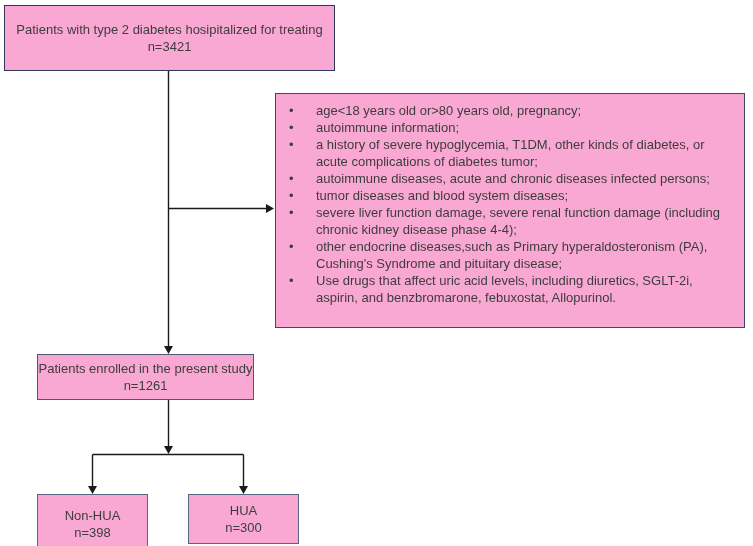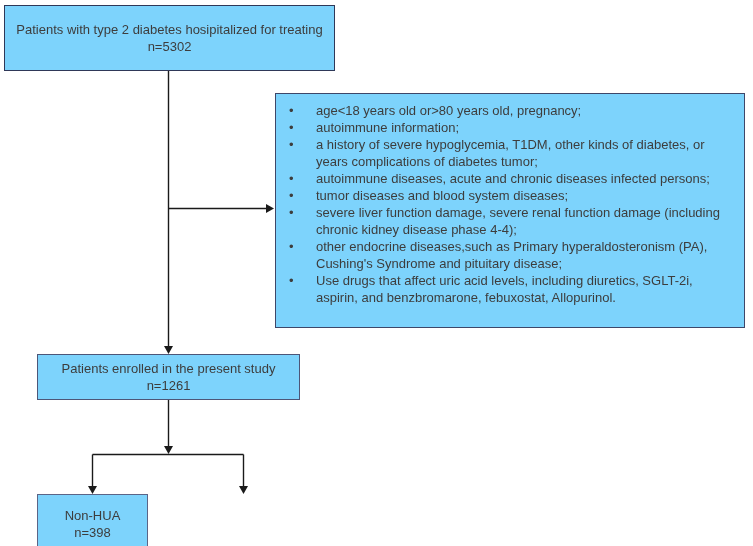--- a/index.html
+++ b/index.html
@@ -8,36 +8,36 @@
     width: 753px;
     height: 546px;
     background: #ffffff;
     font-family: "Liberation Sans", sans-serif;
     color: #3d3d3d;
     overflow: hidden;
   }
   .box {
     position: absolute;
     box-sizing: border-box;
-    background: #7dd3fc;
+    background: #f9a8d4;
     border: 1.6px solid #3e4769;
     font-size: 13px;
     line-height: 17.5px;
     color: #3d3d3d;
   }
   .box.center {
     display: flex;
     flex-direction: column;
     align-items: center;
     justify-content: center;
     text-align: center;
   }
   #top-box      { left: 4px;   top: 5px;   width: 331px; height: 66px; border-color: #2f3858; padding: 0 8px; }
   #exclusion-box{ left: 275px; top: 93px;  width: 470px; height: 235px; border-color: #3e4769; padding: 8px 10px 8px 13px; }
-  #middle-box   { left: 37px;  top: 354px; width: 263px; height: 46px; border-color: #4d5678; }
+  #middle-box   { left: 37px;  top: 354px; width: 217px; height: 46px; border-color: #4d5678; }
   #left-box     { left: 37px;  top: 494px; width: 111px; height: 60px; border-color: #5c6486; }
   #right-box    { left: 188px; top: 494px; width: 111px; height: 50px; border-color: #5c6486; }
 
   ul.exclusion-list {
     margin: 0; padding: 0; list-style: none;
     font-size: 13px; line-height: 17px;
   }
   ul.exclusion-list li { display: flex; align-items: flex-start; }
   ul.exclusion-list .bullet-glyph {
     flex: 0 0 11px; width: 11px; text-align: left;
@@ -70,36 +70,36 @@
 
     <line x1="92.5" y1="454.5" x2="92.5" y2="486"></line>
     <polygon points="88,486 97,486 92.5,494"></polygon>
 
     <line x1="243.5" y1="454.5" x2="243.5" y2="486"></line>
     <polygon points="239,486 248,486 243.5,494"></polygon>
   </svg>
 
   <div class="box center" id="top-box">
     <div>Patients with type 2 diabetes hosipitalized for treating</div>
-    <div>n=5302</div>
+    <div>n=3421</div>
   </div>
 
   <div class="box" id="exclusion-box">
     <ul class="exclusion-list">
       <li>
         <span class="bullet-glyph">•</span>
         <span class="item-text">age&lt;18 years old or&gt;80 years old, pregnancy;</span>
       </li>
       <li>
         <span class="bullet-glyph">•</span>
         <span class="item-text">autoimmune information;</span>
       </li>
       <li>
         <span class="bullet-glyph">•</span>
-        <span class="item-text">a history of severe hypoglycemia, T1DM, other kinds of diabetes, or years complications of diabetes tumor;</span>
+        <span class="item-text">a history of severe hypoglycemia, T1DM, other kinds of diabetes, or acute complications of diabetes tumor;</span>
       </li>
       <li>
         <span class="bullet-glyph">•</span>
         <span class="item-text">autoimmune diseases, acute and chronic diseases infected persons;</span>
       </li>
       <li>
         <span class="bullet-glyph">•</span>
         <span class="item-text">tumor diseases and blood system diseases;</span>
       </li>
       <li>
@@ -120,14 +120,18 @@
   <div class="box center" id="middle-box">
     <div>Patients enrolled in the present study</div>
     <div>n=1261</div>
   </div>
 
   <div class="box center" id="left-box">
     <div>Non-HUA</div>
     <div>n=398</div>
   </div>
 
+  <div class="box center" id="right-box">
+    <div>HUA</div>
+    <div>n=300</div>
+  </div>
 
 </div>
 
 </body></html>

